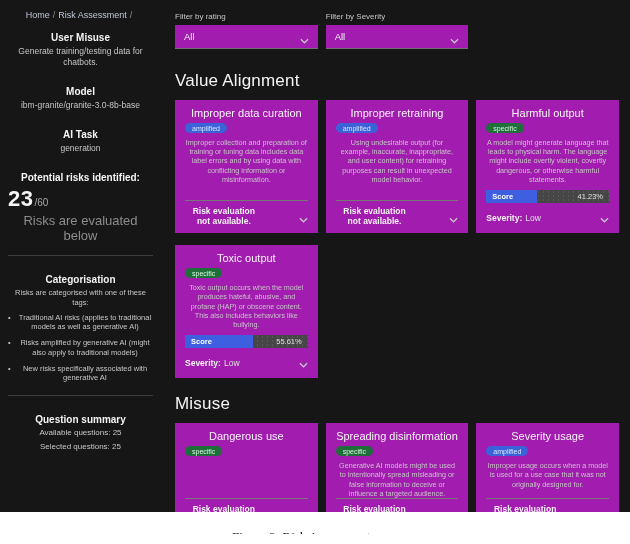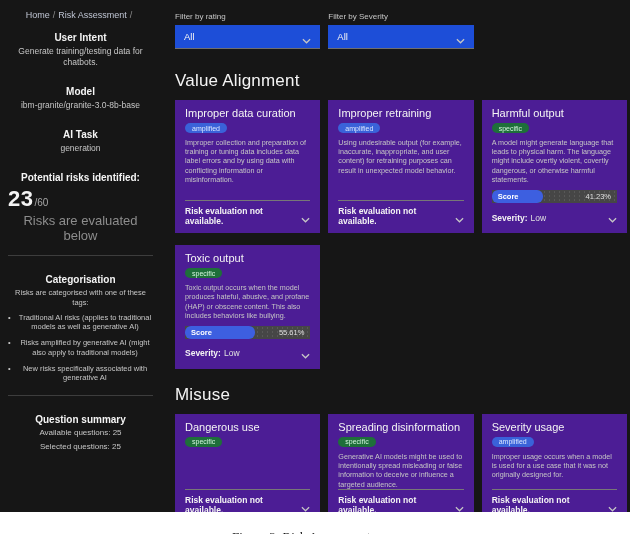--- a/index.html
+++ b/index.html
@@ -20,44 +20,44 @@
   .risk-total { font-size:10px; color:#a8a8a8; margin-left:1px; }
   .sb-note { font-size:13px; color:#8d8d8d; }
   .sb-divider { border:none; border-top:1px solid #3d3d3d; margin:12px 0 0 0; }
   .sb-intro { font-size:7.5px; color:#c6c6c6; line-height:1.3; margin-bottom:5px; }
   .sb-bullets { list-style:none; }
   .sb-bullets li { position:relative; padding-left:9px; font-size:7.5px; color:#c6c6c6; line-height:1.3; margin-bottom:6px; }
   .sb-bullets li::before { content:"•"; position:absolute; left:0; top:0; color:#c6c6c6; }
   .sb-line { font-size:8px; color:#c6c6c6; margin-bottom:5px; }
 
   
-  .main { position:absolute; left:163px; top:0; right:0; height:512px; padding:12px 3px 0 12px; }
+  .main { position:absolute; left:163px; top:0; right:8px; height:512px; padding:12px 3px 0 12px; }
   .filters { display:grid; grid-template-columns:repeat(3,1fr); gap:8px; }
   .filter-label { font-size:8px; color:#c6c6c6; margin-bottom:4px; }
-  .dropdown { height:24px; background:#1d4ed8; border-bottom:1px solid #6f6f6f; display:flex; align-items:center;
+  .dropdown { height:24px; background:#a21caf; border-bottom:1px solid #6f6f6f; display:flex; align-items:center;
               justify-content:space-between; padding:0 9px; cursor:pointer; }
   .dropdown-value { font-size:9.5px; color:#f4f4f4; }
 
   .section-title { font-size:17px; font-weight:400; color:#f4f4f4; margin-top:22px; margin-bottom:9px; letter-spacing:0.2px; }
   .card-grid { display:grid; grid-template-columns:repeat(3,1fr); gap:12px 8px; align-items:stretch; }
 
-  .card { background:#4c1d95; padding:7px 10px 6px 10px; display:flex; flex-direction:column; }
+  .card { background:#a21caf; padding:7px 10px 6px 10px; display:flex; flex-direction:column;text-align:center; }
   .card-title { font-size:11px; font-weight:400; color:#f4f4f4; }
   .tag { display:inline-block; align-self:flex-start; border-radius:999px; padding:1.5px 7px; font-size:7px; margin-top:4px; }
   .tag-blue { background:#3a62d9; color:#dbe7ff; }
   .tag-green { background:#1e6f3a; color:#d2f5dc; }
   .card-desc { font-size:7.2px; color:#c6c6c6; line-height:1.28; margin-top:5px; }
   .card-footer { margin-top:auto; border-top:1px solid #777777; padding-top:4px; display:flex; align-items:flex-start;
                  justify-content:space-between; cursor:pointer;gap:36px; }
   .footer-text { font-size:8.5px; font-weight:bold; color:#f4f4f4; padding-top:1px; }
   .chev { flex:0 0 auto; margin-top:4px; }
 
   .score-bar { position:relative; height:13px; background:#464646; margin-top:6px; overflow:hidden;
                background-image:radial-gradient(#585858 0.8px, transparent 0.9px); background-size:5px 4px; }
-  .score-fill { position:absolute; left:0; top:0; bottom:0; background:#3d5fe0; display:flex; align-items:center;border-radius:6px; }
+  .score-fill { position:absolute; left:0; top:0; bottom:0; background:#3d5fe0; display:flex; align-items:center; }
   .score-fill span { font-size:7.5px; font-weight:bold; color:#ffffff; padding-left:6px; }
   .score-pct { position:absolute; right:6px; top:0; bottom:0; display:flex; align-items:center; font-size:7.5px; color:#e0e0e0; }
   .severity-row { display:flex; align-items:center; margin-top:5px; cursor:pointer; }
   .severity-label { font-size:8.5px; font-weight:bold; color:#f4f4f4; }
   .severity-value { font-size:8.5px; color:#e0e0e0; margin-left:3px; }
   .severity-row .chev { margin-left:auto; margin-top:1px; }
 
   
   .caption-area { position:absolute; left:0; top:512px; width:100%; height:22px; background:#ffffff; overflow:hidden; }
   .caption-text { margin-top:17px; text-align:center; font-family:"Liberation Serif", serif; font-size:13px; color:#1a1a1a; }
@@ -66,21 +66,21 @@
 <body>
 
 <div class="page">
   <div class="app">
 
     <div class="sidebar">
       <div class="breadcrumb">
         <span class="crumb">Home</span><span class="sep">/</span><span class="crumb">Risk Assessment</span><span class="sep">/</span>
       </div>
 
-      <div class="sb-label" style="margin-top:10px">User Intent</div>
+      <div class="sb-label" style="margin-top:10px">User Misuse</div>
       <div class="sb-value">Generate training/testing data for chatbots.</div>
 
       <div class="sb-label">Model</div>
       <div class="sb-value">ibm-granite/granite-3.0-8b-base</div>
 
       <div class="sb-label">AI Task</div>
       <div class="sb-value">generation</div>
 
       <div class="sb-label">Potential risks identified:</div>
       <div class="risk-count-row">

